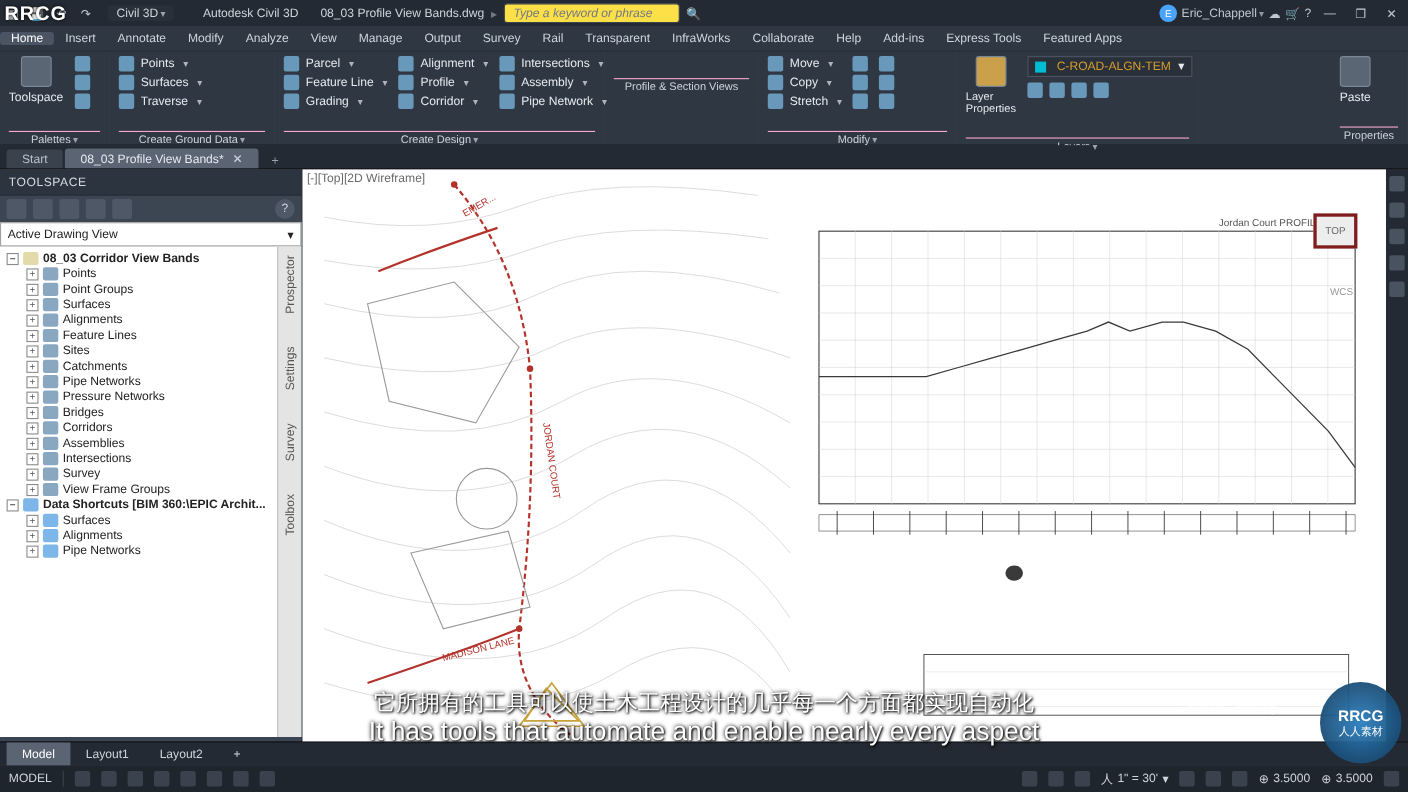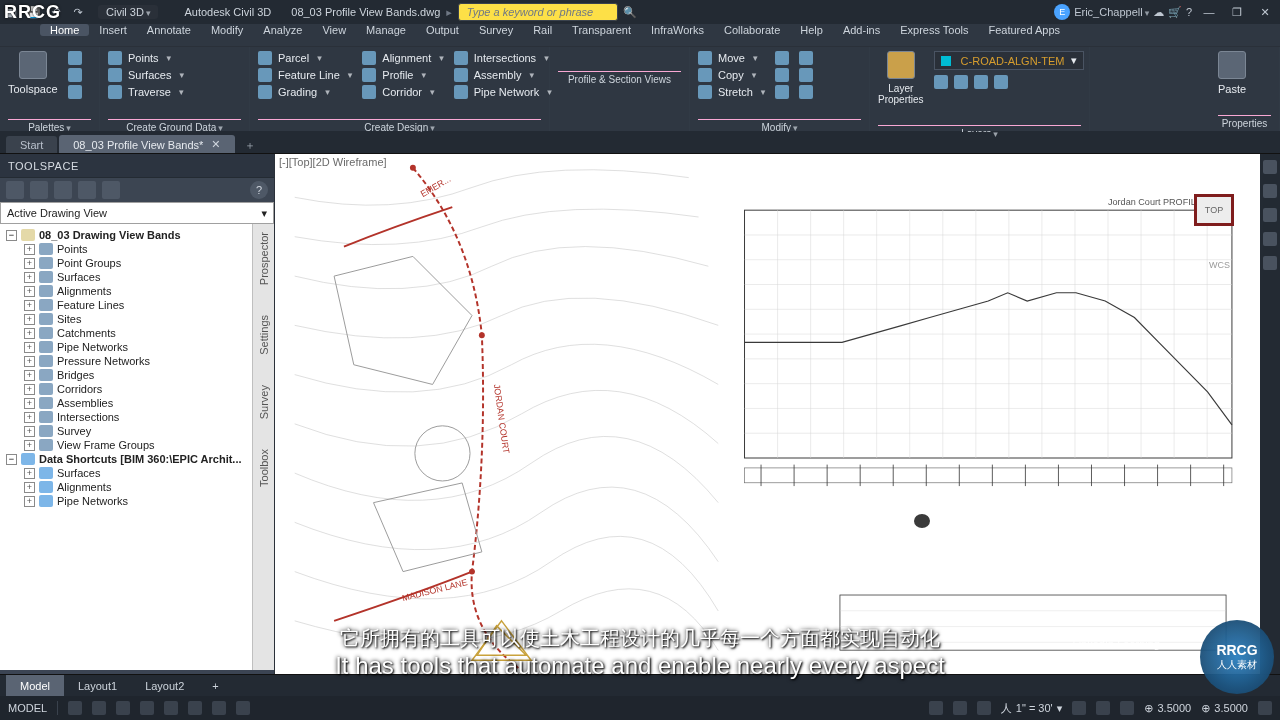--- a/index.html
+++ b/index.html
@@ -12,21 +12,21 @@
   .app{width:1280px;height:720px;background:var(--bg);display:flex;flex-direction:column;color:var(--text);font-size:11px}
   
   .titlebar{height:24px;background:var(--bg3);display:flex;align-items:center;gap:6px;padding:0 4px}
   .titlebar .qat span{width:16px;height:16px;display:inline-flex;align-items:center;justify-content:center;color:#bfc7d1}
   .tb-app{background:#2a3039;border-radius:3px;padding:1px 8px;color:#cdd4dc;margin:0 6px}
   .tb-search{background:#fde047;border:1px solid #3a424d;border-radius:3px;padding:2px 8px;color:#6f7885;font-style:italic;width:160px}
   .titlebar .user{display:flex;align-items:center;gap:4px;margin-left:auto;color:#bfc7d1}
   .titlebar .user .ava{width:16px;height:16px;border-radius:50%;background:#4aa3ff;display:inline-flex;align-items:center;justify-content:center;color:#fff;font-size:9px}
   .winbtn{width:22px;height:20px;display:inline-flex;align-items:center;justify-content:center;color:#bfc7d1}
   
-  .menustrip{height:22px;background:var(--bg2);display:flex;align-items:flex-start;padding-left:40px}
+  .menustrip{height:22px;background:var(--bg2);display:flex;align-items:center;}
   .menustrip span{padding:0 10px;color:#cdd4dc}
   .menustrip span.active{background:#4a5463;color:#fff;border-radius:3px}
   
   .ribbon{height:86px;background:var(--bg2);border-top:1px solid #2a3039;border-bottom:1px solid #232a33;display:flex}
   .ribbon .grp{border-right:1px solid #313a45;padding:4px 8px 2px 8px;display:flex;flex-direction:column}
   .ribbon .grp .rows{flex:1;display:flex;gap:10px}
   .ribbon .col{display:flex;flex-direction:column;gap:3px;justify-content:flex-start}
   .ribbon .btn{display:flex;align-items:center;gap:6px;color:#e6eaef;white-space:nowrap}
   .ribbon .ic{width:14px;height:14px;display:inline-block;background:#6fa3c8;border-radius:2px;opacity:.9}
   .ribbon .big{display:flex;flex-direction:column;align-items:center;gap:4px}
@@ -200,21 +200,21 @@
             <span class="ic"></span>
             <span class="ic"></span>
           </div>
       </div>
       <div class="caption dropdown-chev">Modify</div>
     </div>
     <div class="grp" style="width:220px">
       <div class="rows">
         <div class="big">
             <div class="bigic" style="background:#caa04a"></div>
-            <span style="font-size:10px;text-align:center">Layer
+            <span style="font-size:10px;text-align:left">Layer
 Properties</span>
           </div>
         <div class="col" style="gap:5px">
           <div class="btn" style="background:#2a3039;border:1px solid #4a5463;padding:2px 6px;width:150px">
             <span style="width:10px;height:10px;background:#00bcd4;display:inline-block;margin-right:4px"></span>
             <span style="overflow:hidden;text-overflow:ellipsis;color:#d69d2e">C-ROAD-ALGN-TEM</span>
               <span style="margin-left:auto">▾</span>
           </div>
           <div class="btn">
               <span class="ic"></span>
@@ -262,21 +262,21 @@
       </div>
       <div class="ts-dd">
         <span>Active Drawing View</span>
           <span>▾</span>
       </div>
       <div class="ts-body">
         <div class="ts-tree">
           <div class="node lvl1">
               <span class="exp">−</span>
               <span class="nic" style="background:#e4d9a8"></span>
-              <span>08_03 Drawing View Bands</span>
+              <span>08_03 Corridor View Bands</span>
             </div>
           <div id="tree-nodes">
               <div class="node lvl2"><span class="exp">+</span><span class="nic"></span>Points</div>
               <div class="node lvl2"><span class="exp">+</span><span class="nic"></span>Point Groups</div>
               <div class="node lvl2"><span class="exp">+</span><span class="nic"></span>Surfaces</div>
               <div class="node lvl2"><span class="exp">+</span><span class="nic"></span>Alignments</div>
               <div class="node lvl2"><span class="exp">+</span><span class="nic"></span>Feature Lines</div>
               <div class="node lvl2"><span class="exp">+</span><span class="nic"></span>Sites</div>
               <div class="node lvl2"><span class="exp">+</span><span class="nic"></span>Catchments</div>
               <div class="node lvl2"><span class="exp">+</span><span class="nic"></span>Pipe Networks</div>

